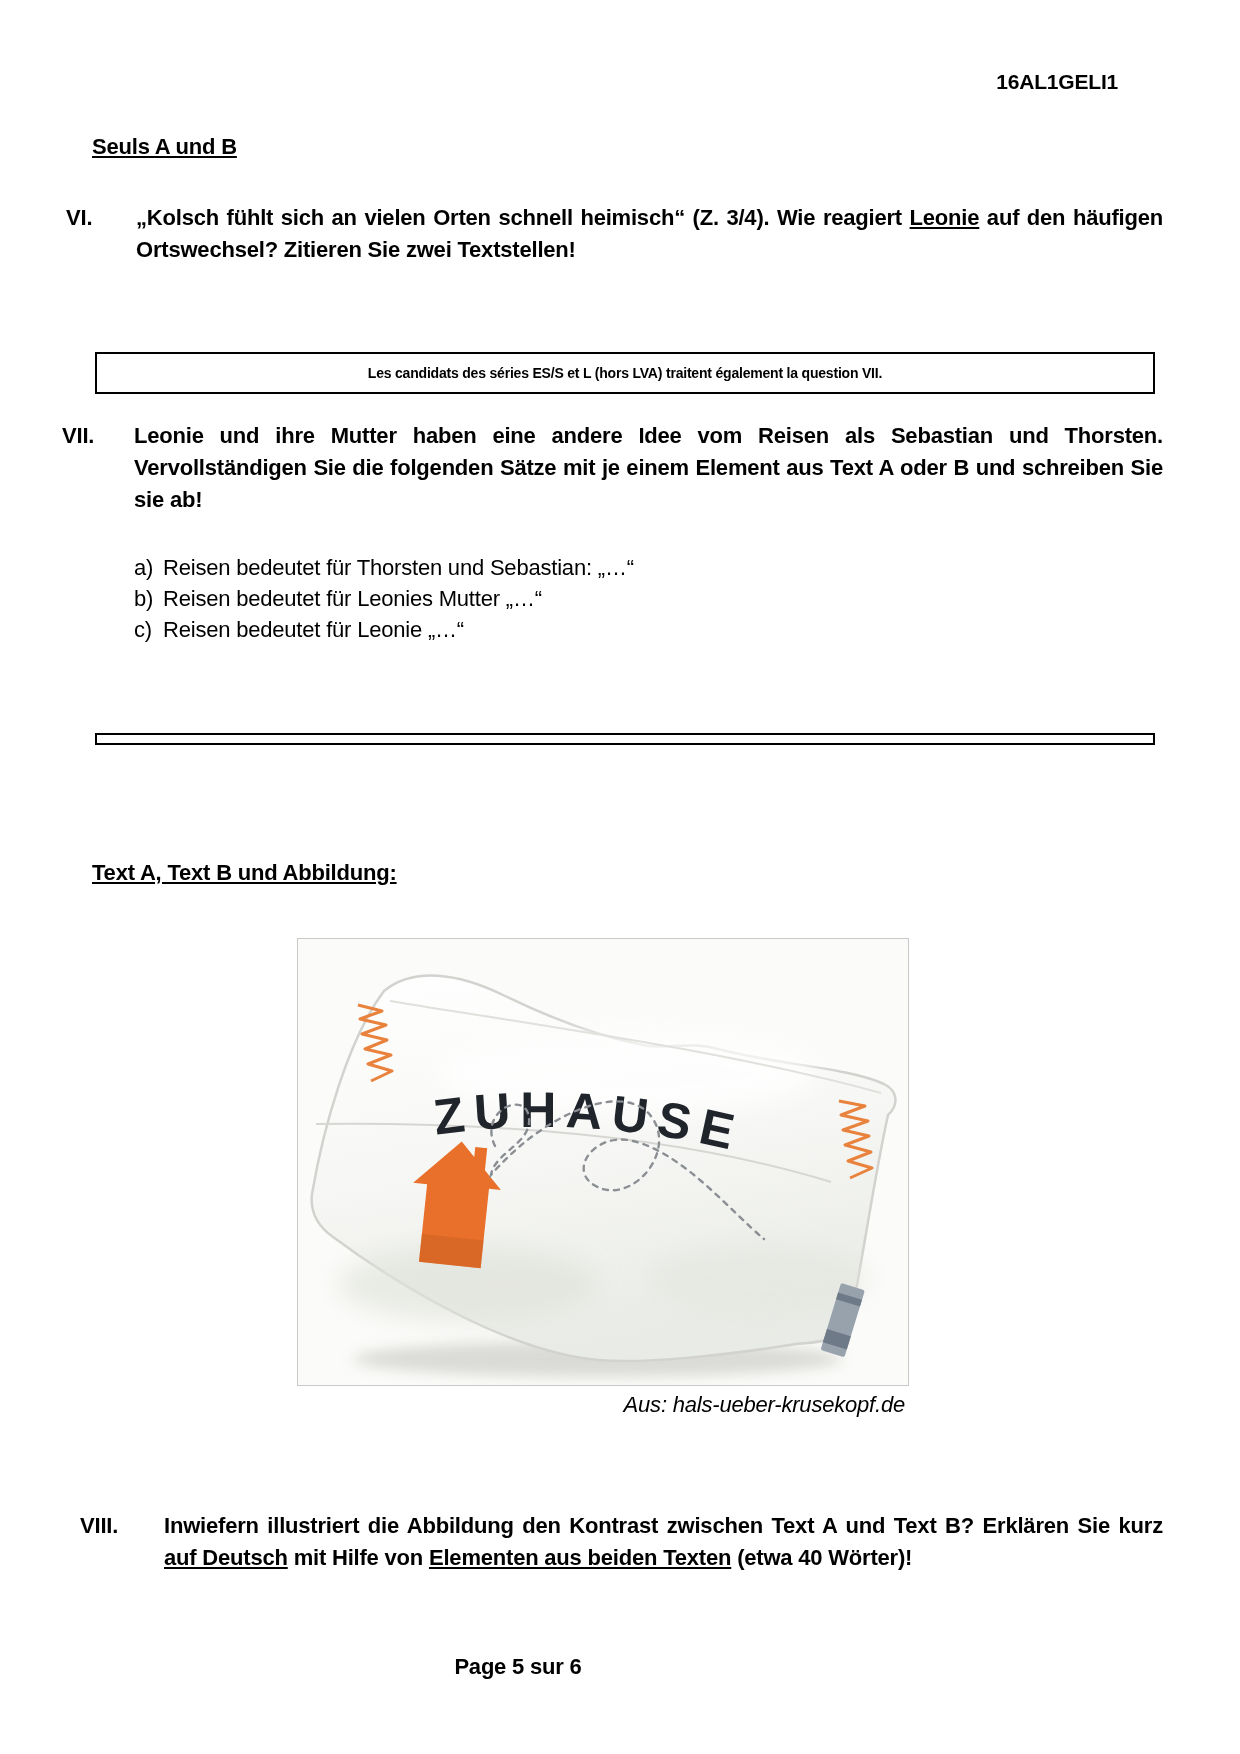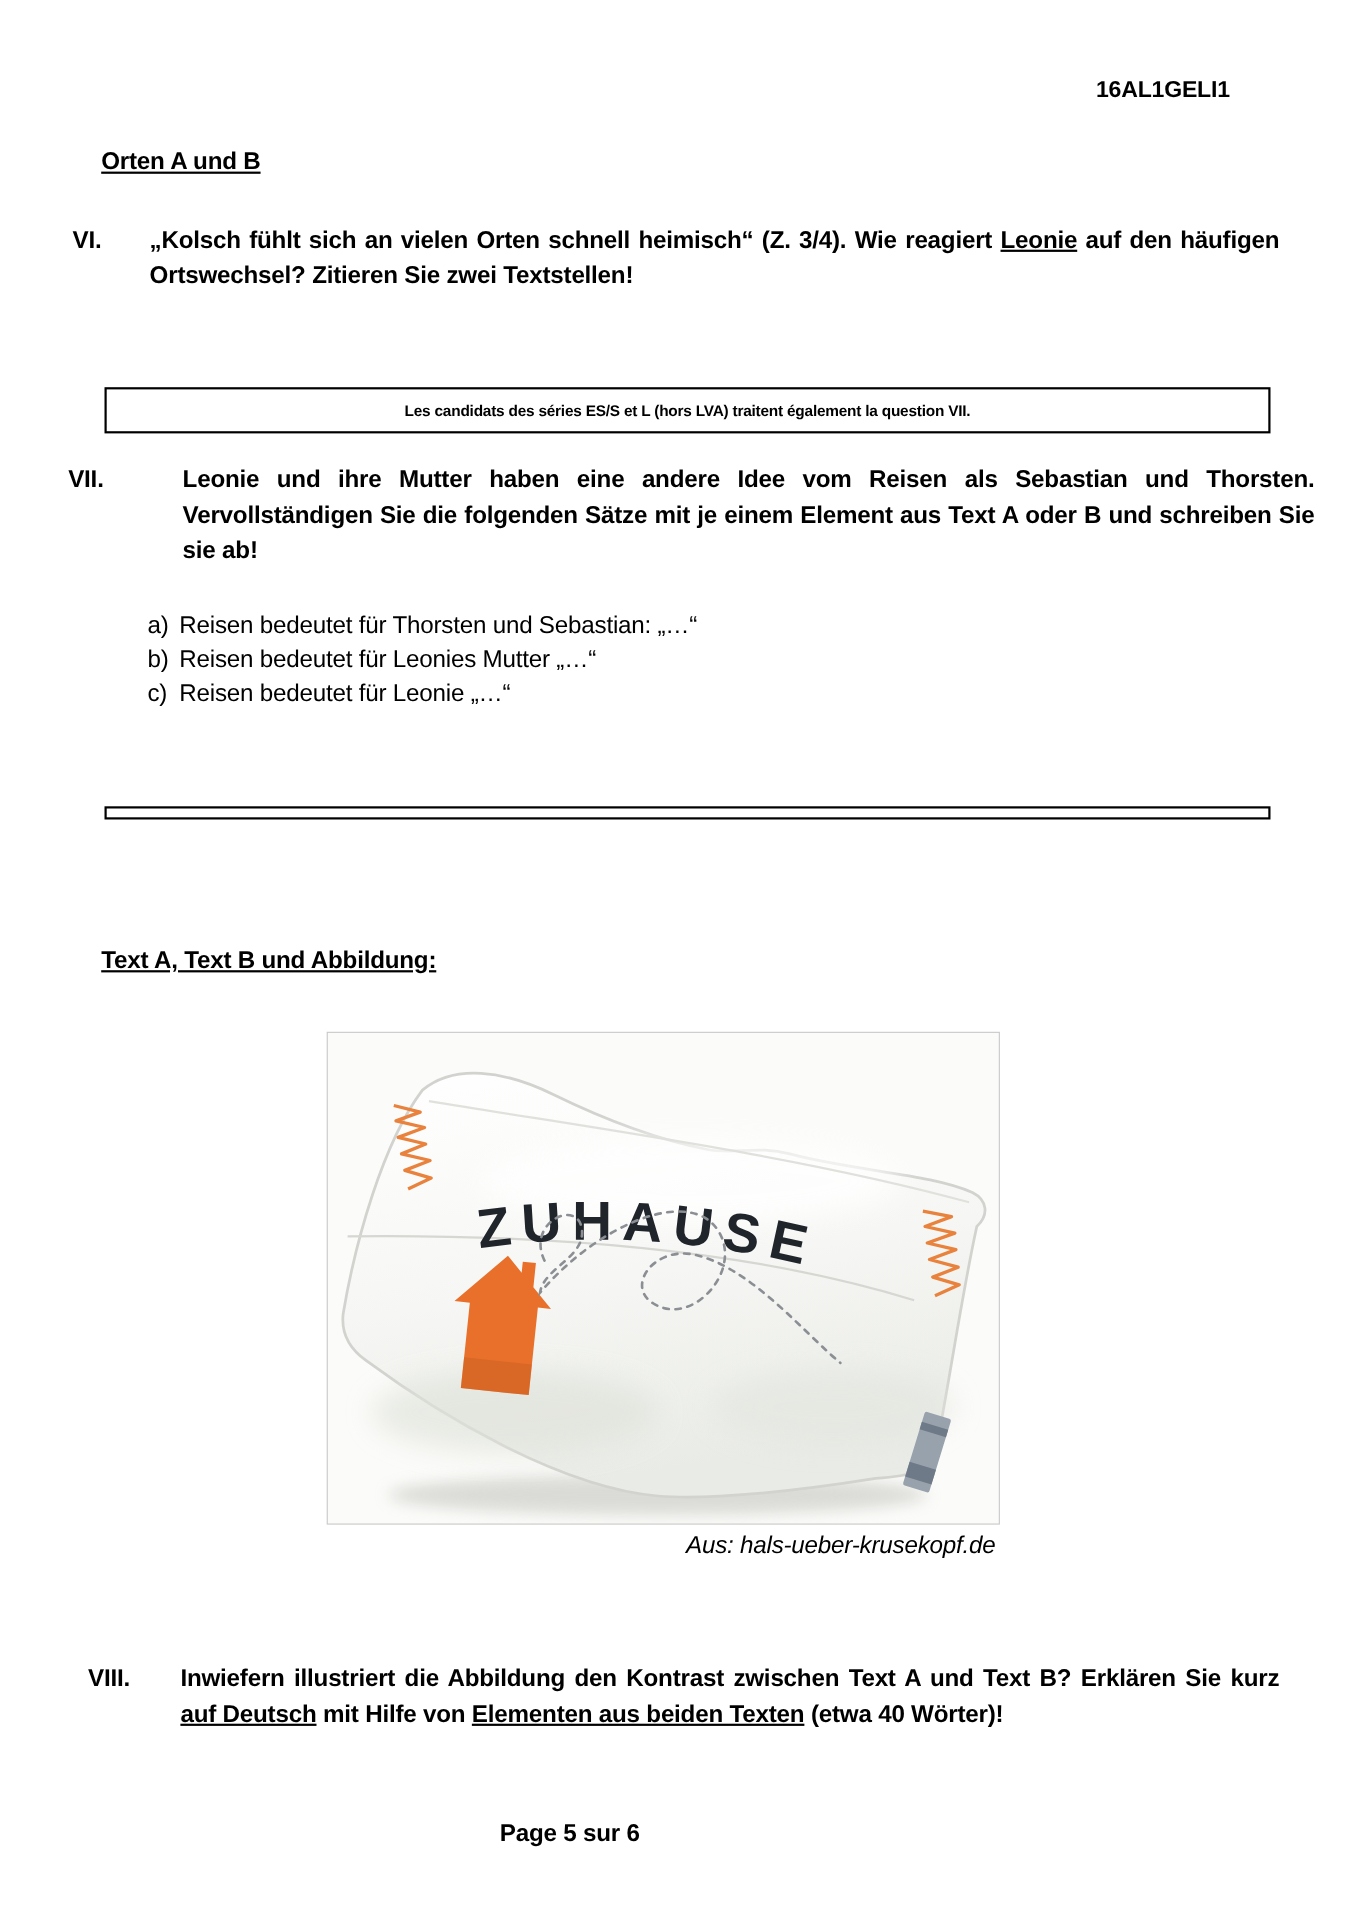--- a/index.html
+++ b/index.html
@@ -28,34 +28,34 @@
   }
   .caption{top:1392px;left:297px;width:608px;text-align:right;font-size:22px;font-style:italic;}
   .footer{top:1654px;left:0;width:1036px;text-align:center;font-size:22px;font-weight:bold;}
   svg{display:block;}
 </style>
 </head>
 <body>
 
 <div class="abs doc-code">16AL1GELI1</div>
 
-<div class="abs h-underline" style="top:134px;left:92px;">Orten A und B</div>
+<div class="abs h-underline" style="top:134px;left:92px;">Seuls A und B</div>
 
 <div class="abs q-block" style="top:202px;left:66px;width:1100px;">
   <span class="q-num">VI.</span>
   <div class="q-text" style="margin-left:70px;width:1027px;">
     <span>„Kolsch fühlt sich an vielen Orten schnell heimisch“ (Z. 3/4). Wie reagiert </span><u>Leonie</u><span> auf den häufigen Ortswechsel? Zitieren Sie zwei Textstellen!</span>
   </div>
 </div>
 
 <div class="abs notice-box" style="top:352px;left:95px;width:1056px;">Les candidats des séries ES/S et L (hors LVA) traitent également la question VII.</div>
 
 <div class="abs q-block" style="top:420px;left:62px;width:1104px;">
   <span class="q-num">VII.</span>
-  <div class="q-text" style="margin-left:104px;width:1029px;">Leonie und ihre Mutter haben eine andere Idee vom Reisen als Sebastian und Thorsten. Vervollständigen Sie die folgenden Sätze mit je einem Element aus Text A oder B und schreiben Sie sie ab!</div>
+  <div class="q-text" style="margin-left:72px;width:1029px;">Leonie und ihre Mutter haben eine andere Idee vom Reisen als Sebastian und Thorsten. Vervollständigen Sie die folgenden Sätze mit je einem Element aus Text A oder B und schreiben Sie sie ab!</div>
 </div>
 
 <div class="abs list" style="top:552px;left:134px;width:1000px;">
   <div class="row">
     <span class="lbl">a)</span><span>Reisen bedeutet für Thorsten und Sebastian: „…“</span>
   </div>
   <div class="row">
     <span class="lbl">b)</span><span>Reisen bedeutet für Leonies Mutter „…“</span>
   </div>
   <div class="row">

